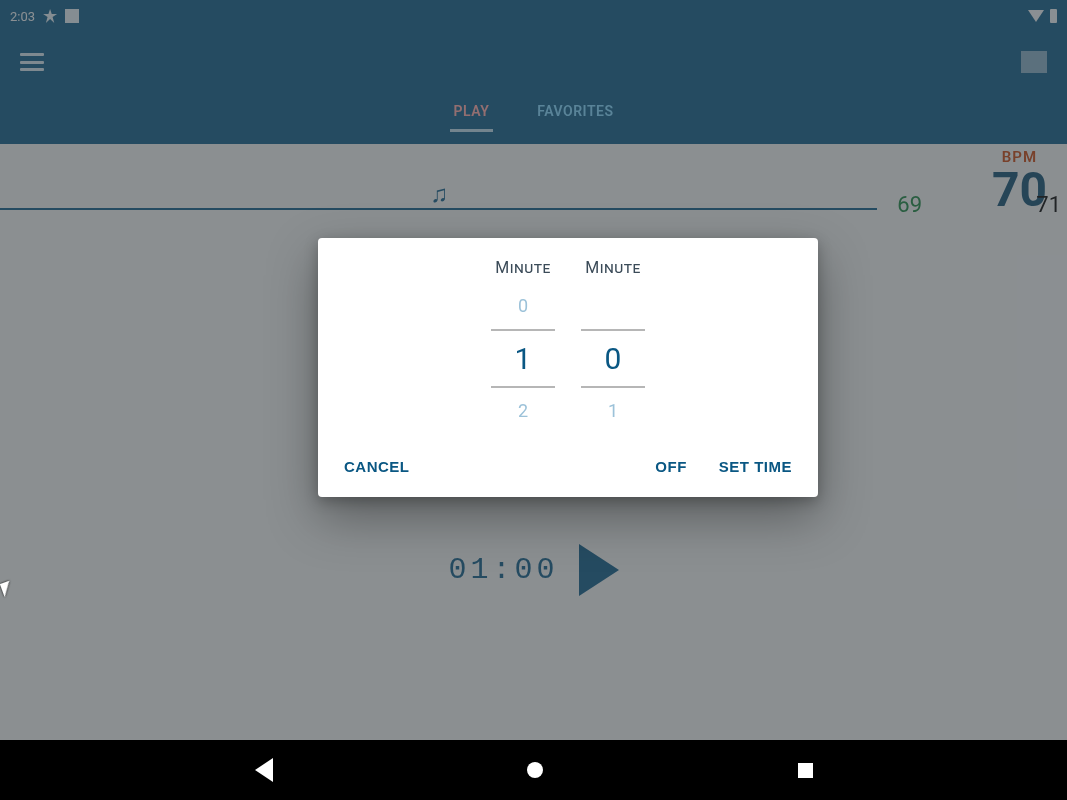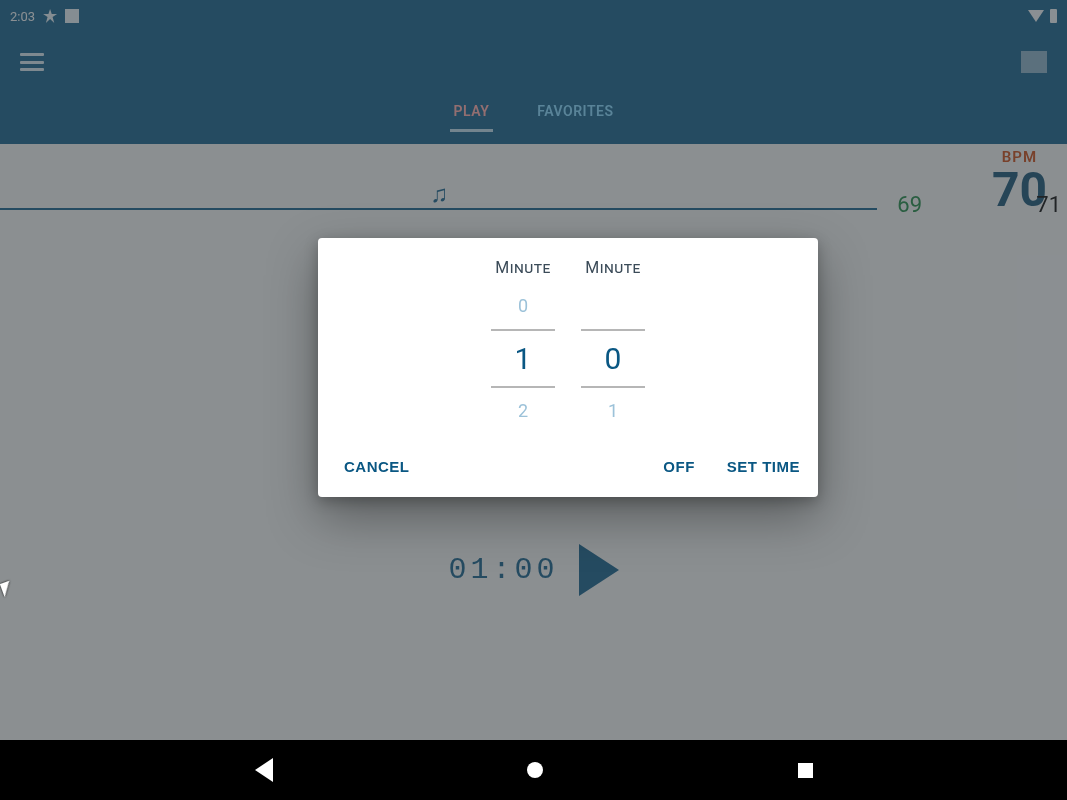--- a/index.html
+++ b/index.html
@@ -146,21 +146,21 @@
     color: #0a5783;
     font-size: 30px;
     font-weight: 400;
     border-top: 2px solid #b6b6b6;
     border-bottom: 2px solid #b6b6b6;
     padding: 10px 0;
     margin: 8px 0;
   }
   .dialog-buttons {
     display:flex; align-items:center;
-    padding: 10px 14px 16px 22px;
+    padding: 10px 22px 16px 22px;
     gap: 24px;
   }
   .dlg-btn {
     background:none;border:none;
     color:#0a5783; font-size: 15px; font-weight:700;
     letter-spacing:.5px; cursor:pointer;
     padding: 6px 4px;
   }
   .dlg-spacer { flex:1; }
 

